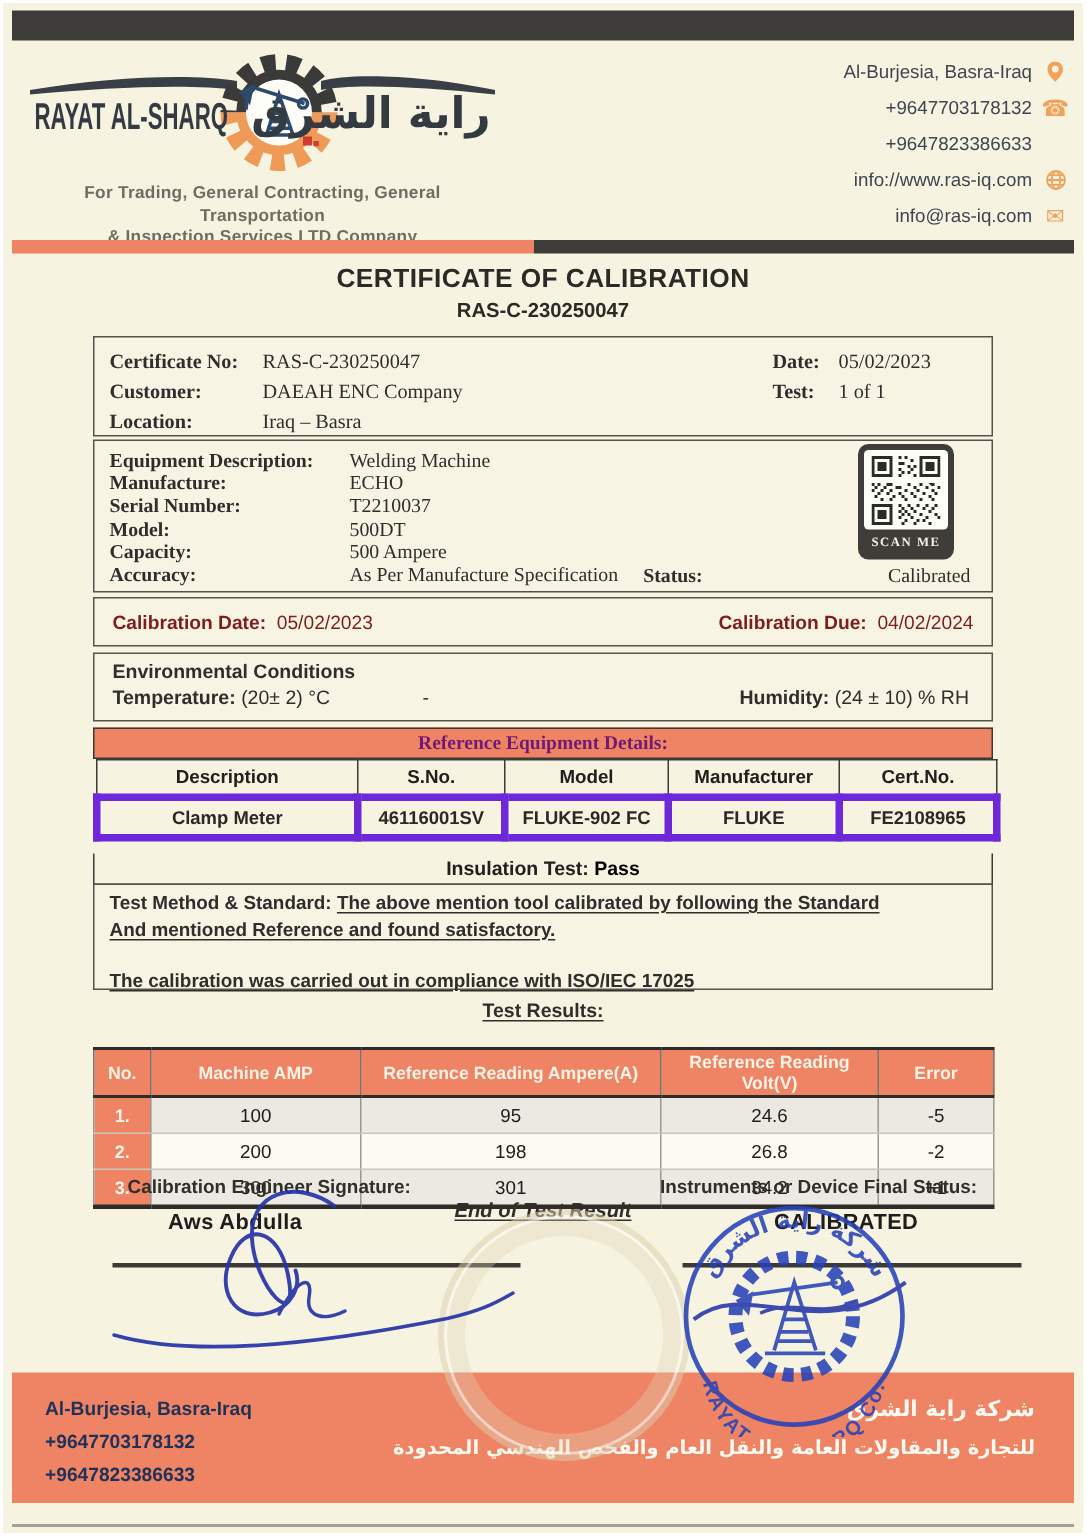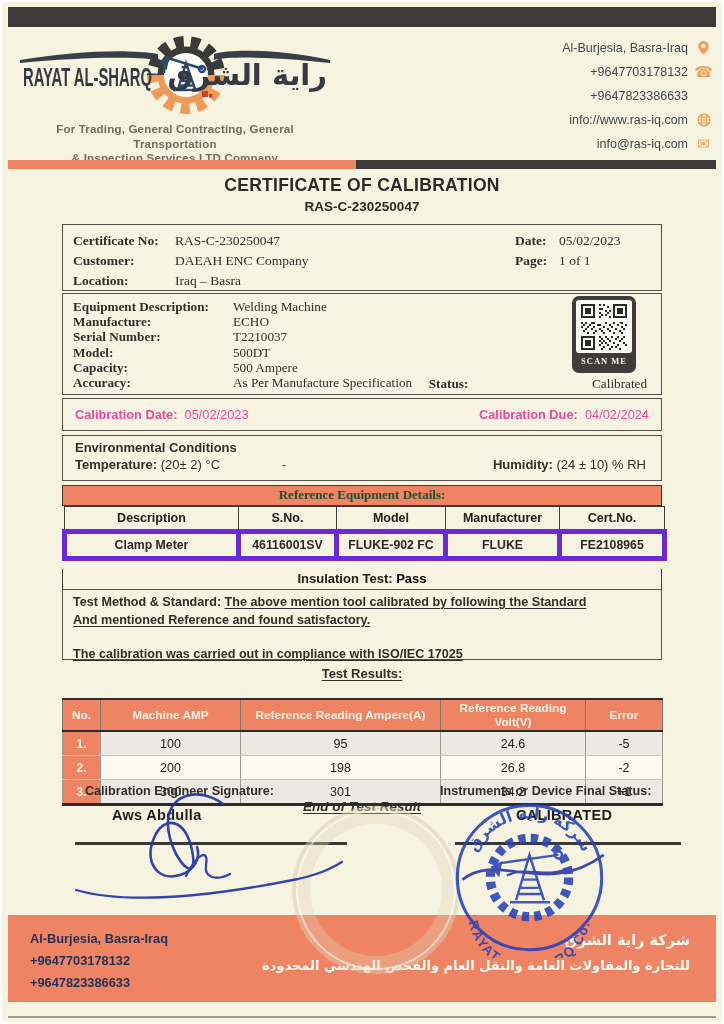--- a/index.html
+++ b/index.html
@@ -26,29 +26,29 @@
   .b1 .lab{display:inline-block;width:102px;font-weight:700;}
   .b1-right{position:absolute;left:452px;top:6px;line-height:20px;}
   .b1-right .lab{display:inline-block;width:44px;font-weight:700;}
   .b2{top:293px;height:102px;padding:5px 10px;font-size:13.2px;line-height:15.2px;}
   .b2 .lab{display:inline-block;width:160px;font-weight:700;}
   .qr-frame{position:absolute;right:25px;top:2px;width:64px;height:77px;background:#3f3d3a;border-radius:7px;padding:4px 4px 0 4px;box-sizing:border-box;}
   .qr-white{width:56px;height:53px;background:#fdfdf8;border-radius:3px;display:flex;align-items:center;justify-content:center;}
   .qr-label{color:#f5f2e8;font-size:8.5px;font-weight:700;text-align:center;letter-spacing:1px;line-height:16px;}
   .status-line{position:absolute;right:14px;bottom:3px;font-size:13.2px;}
   .status-line .lab{font-weight:700;}
-  .b3{top:398px;height:33px;display:flex;align-items:center;justify-content:space-between;padding:0 12px;font-size:12.8px;color:#ec4899;}
+  .b3{top:398px;height:33px;display:flex;align-items:center;justify-content:space-between;padding:0 12px;font-size:12.8px;color:#7f1d1d;}
   .b3 .lab{font-weight:700;}
   .b4{top:435px;height:46px;padding:4px 12px;font-size:13px;color:#2f2e2b;}
   .b4 .lab{font-weight:700;}
   .env-l2{margin-top:2px;position:relative;}
   .env-dash{margin-left:58px;}
   .env-hum{position:absolute;right:3px;top:0;}
   
-  .ref-title{left:62px;top:485px;width:600px;height:21px;background:#ef8465;border:1.5px solid #3c3a37;box-sizing:border-box;text-align:center;font-family:"Liberation Serif",serif;font-weight:700;font-size:13px;color:#14532d;line-height:18px;}
+  .ref-title{left:62px;top:485px;width:600px;height:21px;background:#ef8465;border:1.5px solid #3c3a37;box-sizing:border-box;text-align:center;font-family:"Liberation Serif",serif;font-weight:700;font-size:13px;color:#701a75;line-height:18px;}
   table{border-collapse:collapse;}
   .ref-table{left:62px;top:505.5px;width:600px;table-layout:fixed;}
   .ref-table th{border:1px solid #3c3a37;height:20px;font-size:12.5px;font-weight:700;color:#21201d;}
   .ref-table td{border:5px solid #6d28d9;height:20px;font-size:12.3px;font-weight:600;text-align:center;color:#2a2926;}
   .insulation{left:62px;top:568.5px;width:600px;height:21px;border:1.5px solid #3c3a37;border-top:none;box-sizing:border-box;text-align:center;font-size:13px;font-weight:700;color:#21201d;line-height:19px;}
   .pass{color:#000000;}
   
   .b5{top:589px;height:71px;padding:4px 10px;font-size:12.6px;font-weight:700;color:#2f2e2b;line-height:17.5px;}
   .und{text-decoration:underline;text-underline-offset:2px;}
   .tr-title{left:0;top:666px;width:724px;text-align:center;font-size:13px;font-weight:700;color:#2f2e2b;}
@@ -166,21 +166,21 @@
 
   <div class="abs doc-title">CERTIFICATE OF CALIBRATION</div>
   <div class="abs doc-subtitle">RAS-C-230250047</div>
 
   <div class="abs box serif b1">
     <div><span class="lab">Certificate No:</span><span>RAS-C-230250047</span></div>
     <div><span class="lab">Customer:</span><span>DAEAH ENC Company</span></div>
     <div><span class="lab">Location:</span><span>Iraq – Basra</span></div>
     <div class="b1-right">
       <div><span class="lab">Date:</span><span>05/02/2023</span></div>
-      <div><span class="lab">Page:</span><span>1 of 1</span></div>
+      <div><span class="lab">Test:</span><span>1 of 1</span></div>
     </div>
   </div>
 
   <div class="abs box serif b2">
     <div><span class="lab">Equipment Description:</span><span>Welding Machine</span></div>
     <div><span class="lab">Manufacture:</span><span>ECHO</span></div>
     <div><span class="lab">Serial Number:</span><span>T2210037</span></div>
     <div><span class="lab">Model:</span><span>500DT</span></div>
     <div><span class="lab">Capacity:</span><span>500 Ampere</span></div>
     <div><span class="lab">Accuracy:</span><span>As Per Manufacture Specification</span></div>

